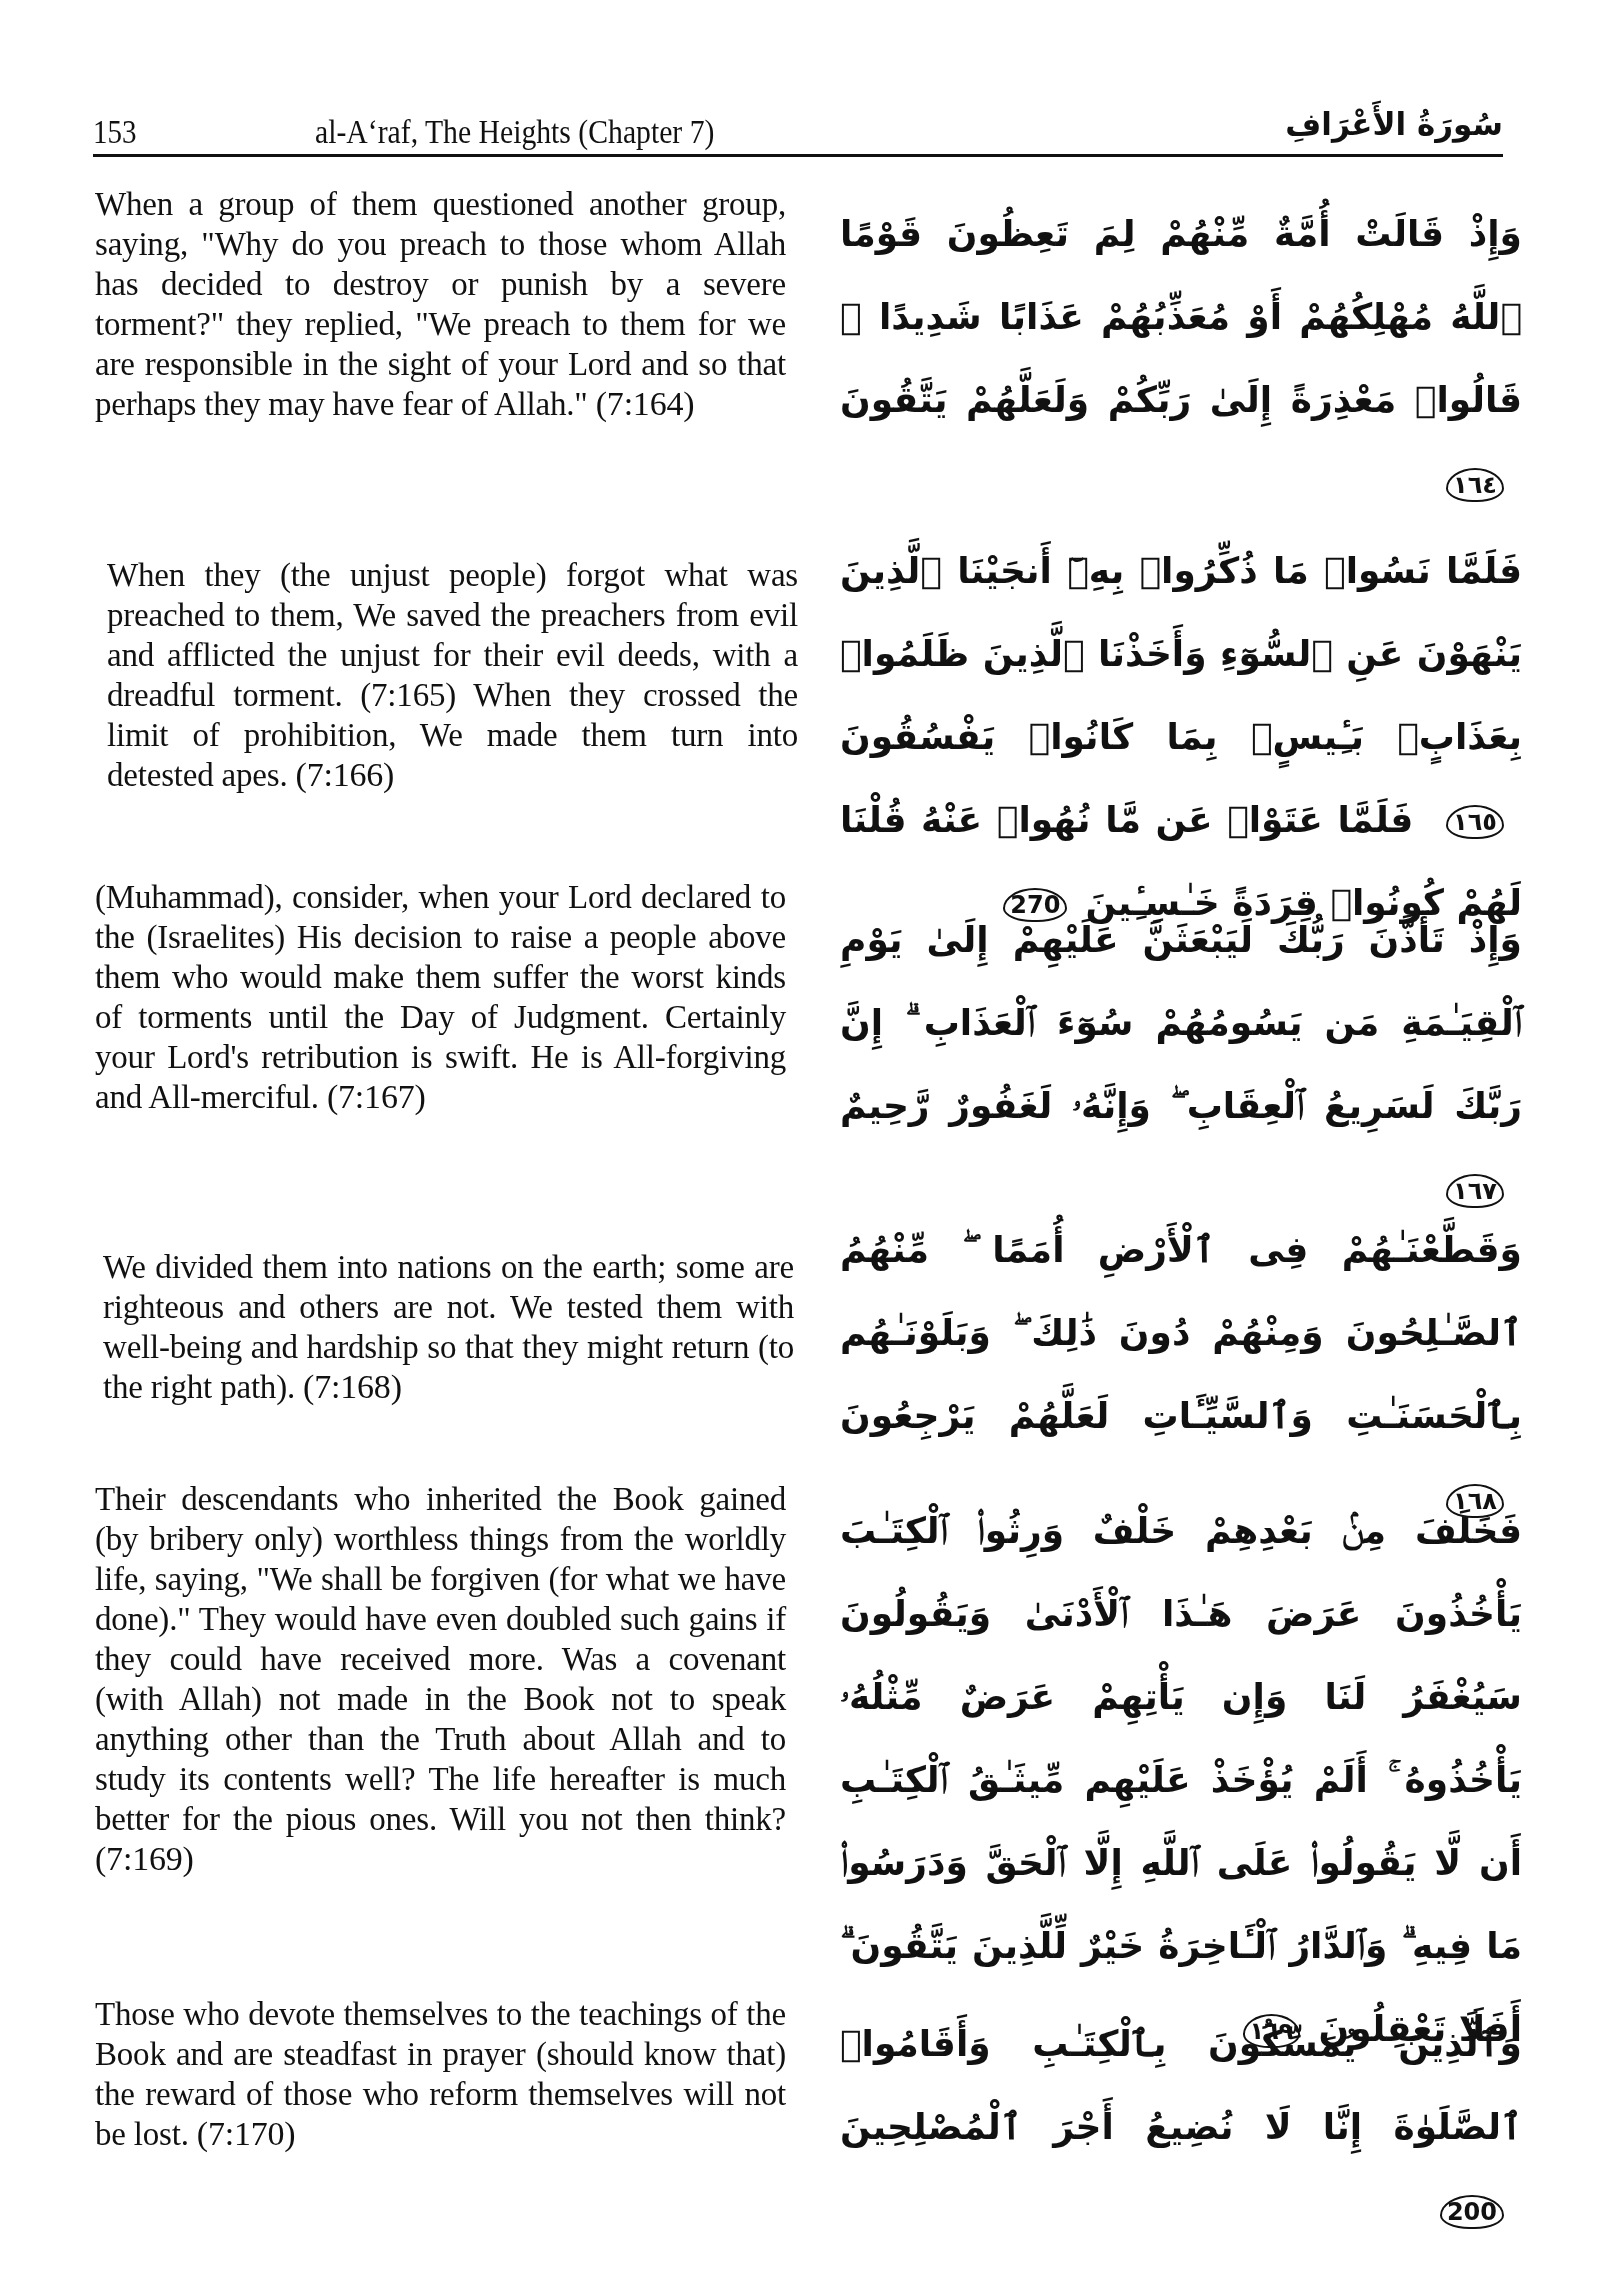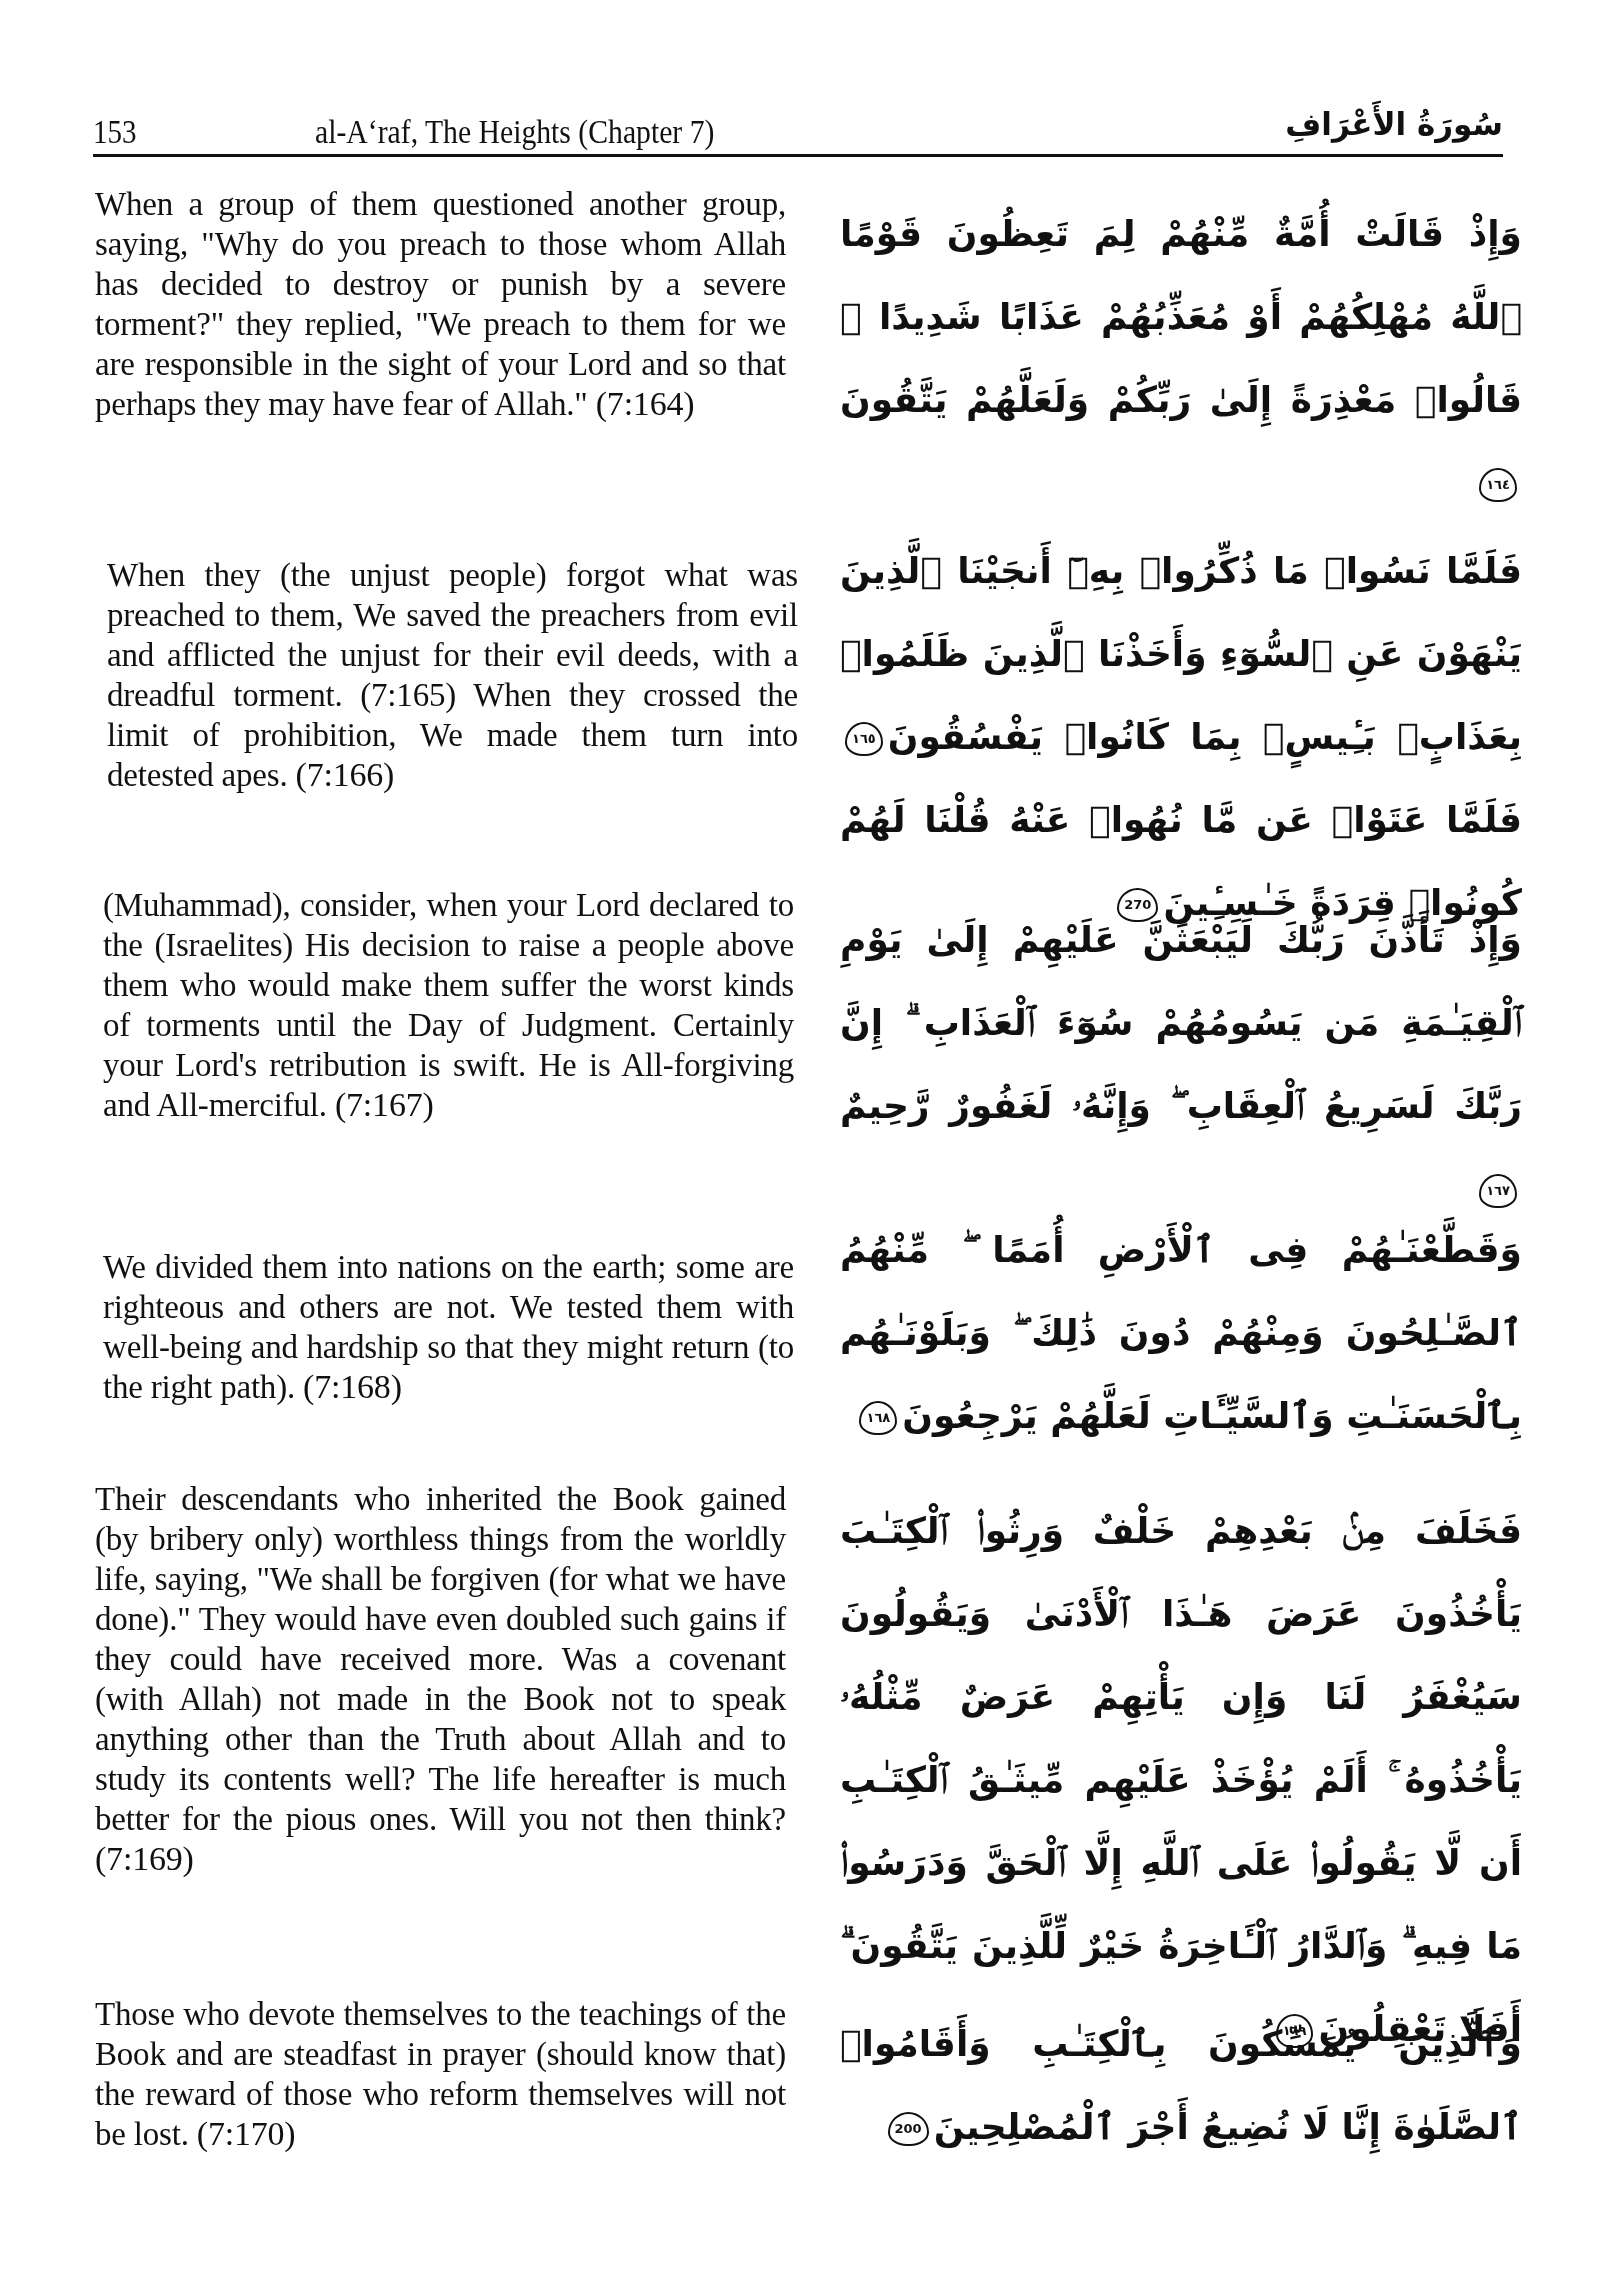--- a/index.html
+++ b/index.html
@@ -5,21 +5,21 @@
     html, body { margin: 0; padding: 0; background: #ffffff; }
     body { width: 1613px; height: 2295px; position: relative; overflow: hidden; color: #111; }
     .header { position: absolute; left: 93px; top: 109px; width: 1410px; height: 46px; }
     .page-number { position: absolute; left: 0; top: 5px; font-family: "Liberation Serif", serif; font-size: 33px; transform: scaleX(0.88); transform-origin: left; }
     .chapter-title { position: absolute; left: 222px; top: 5px; font-family: "Liberation Serif", serif; font-size: 33px; white-space: nowrap; transform: scaleX(0.9); transform-origin: left; }
     .surah-name { position: absolute; right: 0; top: -3.3px; font-family: "DejaVu Sans", sans-serif; font-size: 31px; direction: rtl; font-weight: bold; }
     .header-rule { position: absolute; left: 93px; top: 154px; width: 1410px; height: 2.5px; background: #111; }
     .en { position: absolute; left: 95px; width: 691px; font-family: "Liberation Serif", serif; font-size: 33px; line-height: 40px; text-align: justify; text-align-last: left; letter-spacing: -0.2px; }
     .ref { font-size: 34px; }
     .ar { position: absolute; left: 840px; width: 682px; font-family: "DejaVu Sans", sans-serif; font-size: 36px; line-height: 83px; direction: rtl; text-align: justify; text-align-last: right; font-weight: bold; }
-    .marker { display: inline-block; font-family: "DejaVu Sans", sans-serif; font-size: 13px; font-weight: bold; border: 2.5px double #111; border-radius: 50% 50% 46% 46% / 60% 60% 40% 40%; padding: 5px 5px; margin: 0 5px; line-height: 20px; vertical-align: middle; direction: rtl; }
+    .marker { display: inline-block; font-family: "DejaVu Sans", sans-serif; font-size: 24px; font-weight: bold; border: 2.5px double #111; border-radius: 50% 50% 46% 46% / 60% 60% 40% 40%; padding: 5px 5px; margin: 0 18px; line-height: 20px; vertical-align: middle; direction: rtl; }
   </style>
 </head>
 <body>
 
 <div class="header">
   <span class="page-number">153</span>
   <span class="chapter-title">al-A‘raf, The Heights (Chapter 7)</span>
   <span class="surah-name">سُورَةُ الأَعْرَافِ</span>
 </div>
 <div class="header-rule"></div>
@@ -28,21 +28,21 @@
   <p class="en" style="top:184px;margin:0;"><span>When a group of them questioned another group, saying, "Why do you preach to those whom Allah has decided to destroy or punish by a severe torment?" they replied, "We preach to them for we are responsible in the sight of your Lord and so that perhaps they may have fear of Allah."</span> <span class="ref">(7:164)</span></p>
   <p class="ar" style="top:192px;margin:0;"><span>وَإِذْ قَالَتْ أُمَّةٌ مِّنْهُمْ لِمَ تَعِظُونَ قَوْمًا ٱللَّهُ مُهْلِكُهُمْ أَوْ مُعَذِّبُهُمْ عَذَابًا شَدِيدًا ۖ قَالُوا۟ مَعْذِرَةً إِلَىٰ رَبِّكُمْ وَلَعَلَّهُمْ يَتَّقُونَ</span><span class="marker">١٦٤</span></p>
 </div>
 
 <div>
   <p class="en" style="top:543px;margin:12px;"><span>When they (the unjust people) forgot what was preached to them, We saved the preachers from evil and afflicted the unjust for their evil deeds, with a dreadful torment. (7:165) When they crossed the limit of prohibition, We made them turn into detested apes.</span> <span class="ref">(7:166)</span></p>
   <p class="ar" style="top:529px;margin:0;"><span>فَلَمَّا نَسُوا۟ مَا ذُكِّرُوا۟ بِهِۦٓ أَنجَيْنَا ٱلَّذِينَ يَنْهَوْنَ عَنِ ٱلسُّوٓءِ وَأَخَذْنَا ٱلَّذِينَ ظَلَمُوا۟ بِعَذَابٍۭ بَـِٔيسٍۭ بِمَا كَانُوا۟ يَفْسُقُونَ</span><span class="marker">١٦٥</span> <span>فَلَمَّا عَتَوْا۟ عَن مَّا نُهُوا۟ عَنْهُ قُلْنَا لَهُمْ كُونُوا۟ قِرَدَةً خَـٰسِـِٔينَ</span><span class="marker">270</span></p>
 </div>
 
 <div>
-  <p class="en" style="top:877px;margin:8px;"><span>(Muhammad), consider, when your Lord declared to the (Israelites) His decision to raise a people above them who would make them suffer the worst kinds of torments until the Day of Judgment. Certainly your Lord's retribution is swift. He is All-forgiving and All-merciful.</span> <span class="ref">(7:167)</span></p>
+  <p class="en" style="top:877px;margin:0;"><span>(Muhammad), consider, when your Lord declared to the (Israelites) His decision to raise a people above them who would make them suffer the worst kinds of torments until the Day of Judgment. Certainly your Lord's retribution is swift. He is All-forgiving and All-merciful.</span> <span class="ref">(7:167)</span></p>
   <p class="ar" style="top:898px;margin:0;"><span>وَإِذْ تَأَذَّنَ رَبُّكَ لَيَبْعَثَنَّ عَلَيْهِمْ إِلَىٰ يَوْمِ ٱلْقِيَـٰمَةِ مَن يَسُومُهُمْ سُوٓءَ ٱلْعَذَابِ ۗ إِنَّ رَبَّكَ لَسَرِيعُ ٱلْعِقَابِ ۖ وَإِنَّهُۥ لَغَفُورٌ رَّحِيمٌ</span><span class="marker">١٦٧</span></p>
 </div>
 
 <div>
   <p class="en" style="top:1239px;margin:8px;"><span>We divided them into nations on the earth; some are righteous and others are not. We tested them with well-being and hardship so that they might return (to the right path).</span> <span class="ref">(7:168)</span></p>
   <p class="ar" style="top:1208px;margin:0;"><span>وَقَطَّعْنَـٰهُمْ فِى ٱلْأَرْضِ أُمَمًا ۖ مِّنْهُمُ ٱلصَّـٰلِحُونَ وَمِنْهُمْ دُونَ ذَٰلِكَ ۖ وَبَلَوْنَـٰهُم بِٱلْحَسَنَـٰتِ وَٱلسَّيِّـَٔاتِ لَعَلَّهُمْ يَرْجِعُونَ</span><span class="marker">١٦٨</span></p>
 </div>
 
 <div>
   <p class="en" style="top:1479px;margin:0;"><span>Their descendants who inherited the Book gained (by bribery only) worthless things from the worldly life, saying, "We shall be forgiven (for what we have done)." They would have even doubled such gains if they could have received more. Was a covenant (with Allah) not made in the Book not to speak anything other than the Truth about Allah and to study its contents well? The life hereafter is much better for the pious ones. Will you not then think?</span> <span class="ref">(7:169)</span></p>

